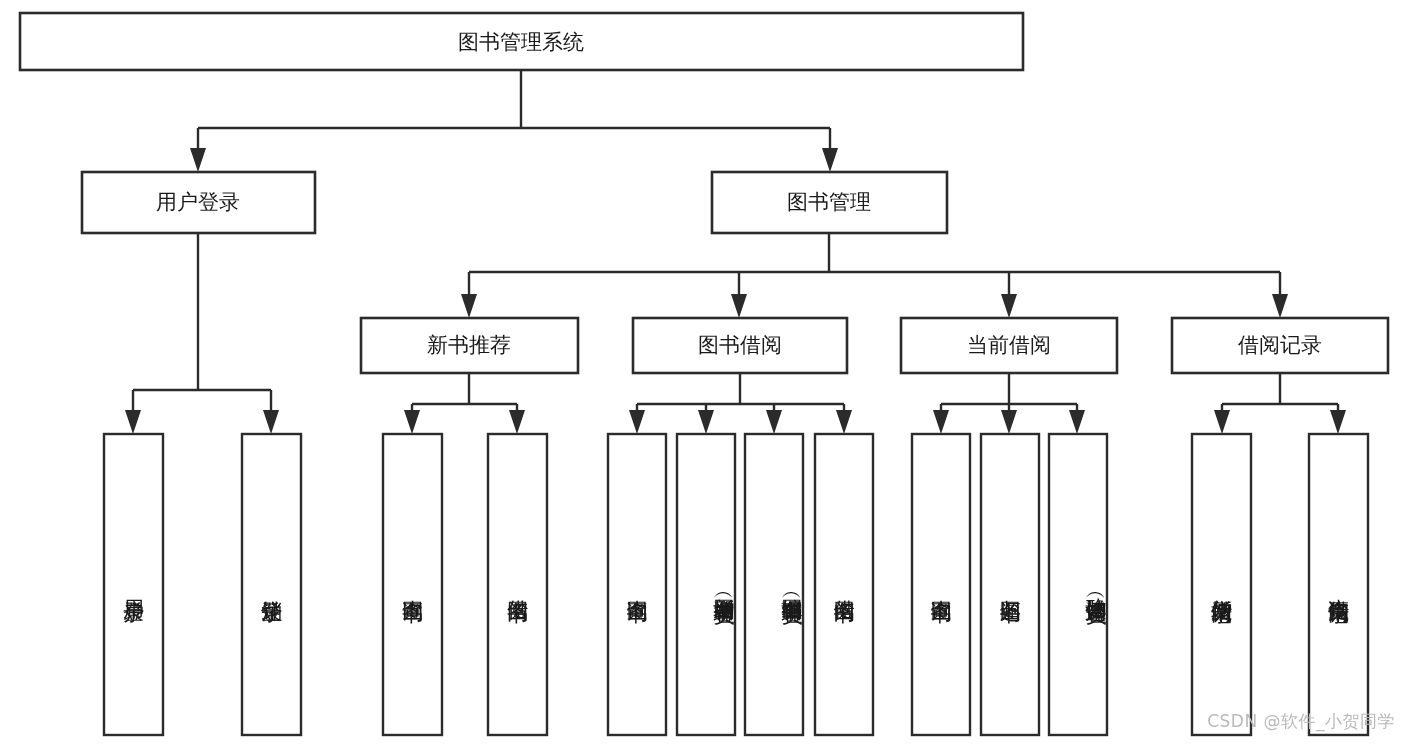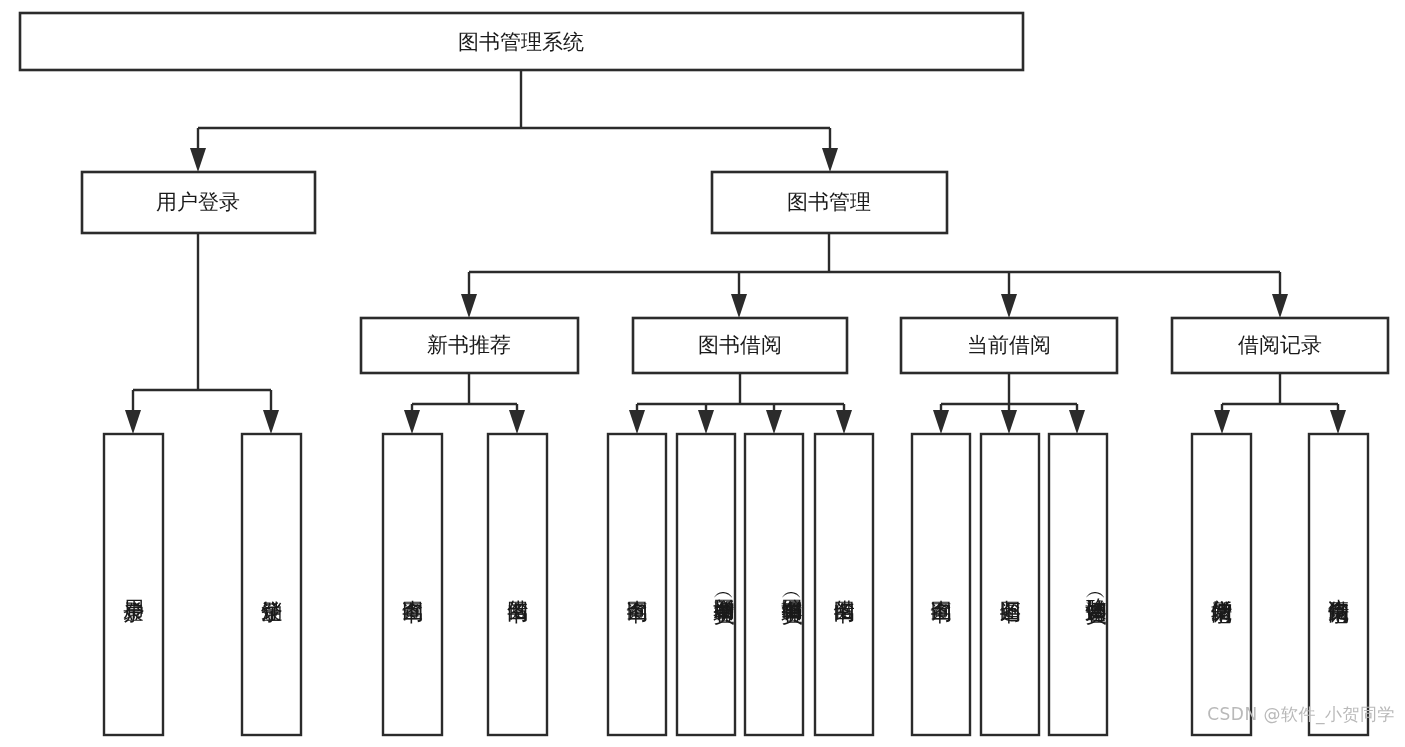--- a/index.html
+++ b/index.html
@@ -68,21 +68,21 @@
     justify-content: center;
     white-space: nowrap;
     pointer-events: none;
   }
   .leaf-label.centered {
     align-items: center;
   }
   .watermark {
     position: absolute;
     right: 10px;
-    bottom: 21px;
+    bottom: 14px;
     font-family: "DejaVu Sans", "Liberation Sans", sans-serif;
     font-size: 17px;
     color: #b9b9b9;
     letter-spacing: 0.5px;
     user-select: none;
   }
 </style>
 </head>
 <body>
 

